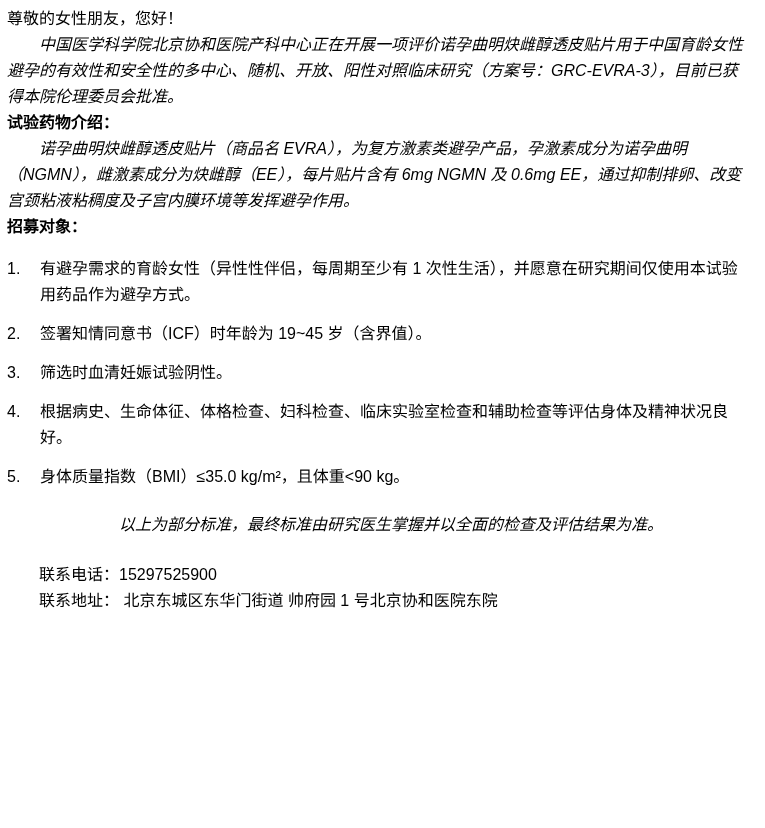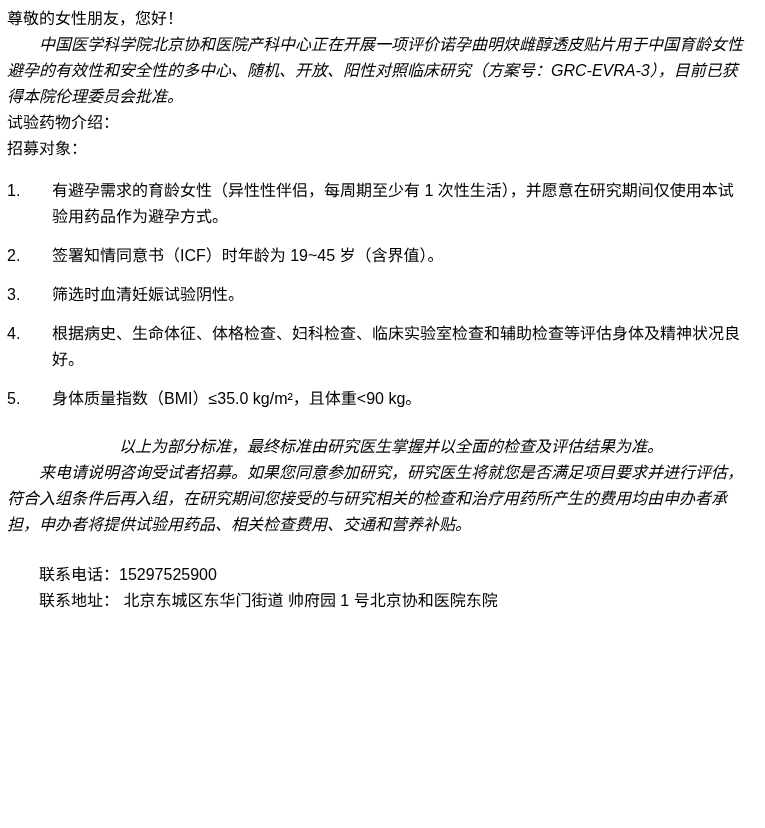--- a/index.html
+++ b/index.html
@@ -23,39 +23,38 @@
   }
   .p {
     margin: 0;
   }
   .indent {
     text-indent: 2em;
     font-style: italic;
   }
   .heading {
     margin: 0;
-    font-weight: 400;
+    font-weight: 700;
   }
   .criteria {
     list-style: none;
     margin: 16px 0 0 0;
     padding: 0;
   }
   .criteria-item {
     display: flex;
     align-items: flex-start;
     margin: 0 0 13px 0;
   }
   .criteria-item .num {
     flex: 0 0 33px;
     width: 33px;
   }
   .criteria-item .txt {
     flex: 1;
-    margin-left: 12px;
   }
   .gap-top {
     margin-top: 22px;
     text-align: center;
   }
   .contact {
     margin-top: 24px;
   }
   .contact .p {
     text-indent: 2em;
@@ -66,20 +65,21 @@
 
 <div class="page">
 
   <p class="p">尊敬的女性朋友，您好！</p>
 
   <p class="p indent">中国医学科学院北京协和医院产科中心正在开展一项评价诺孕曲明炔雌醇透皮贴片用于中国育龄女性避孕的有效性和安全性的多中心、随机、开放、阳性对照临床研究（方案号：GRC-EVRA-3），目前已获得本院伦理委员会批准。</p>
 
 
   <p class="heading">试验药物介绍：</p>
 
+  <p class="p indent">诺孕曲明炔雌醇透皮贴片（商品名 EVRA），为复方激素类避孕产品，孕激素成分为诺孕曲明（NGMN），雌激素成分为炔雌醇（EE），每片贴片含有 6mg NGMN 及 0.6mg EE，通过抑制排卵、改变宫颈粘液粘稠度及子宫内膜环境等发挥避孕作用。</p>
 
   <p class="heading">招募对象：</p>
 
 
   <ol class="criteria">
     <li class="criteria-item">
       <span class="num">1.</span>
       <span class="txt">有避孕需求的育龄女性（异性性伴侣，每周期至少有 1 次性生活），并愿意在研究期间仅使用本试验用药品作为避孕方式。</span>
     </li>
     <li class="criteria-item">
@@ -95,20 +95,19 @@
       <span class="txt">根据病史、生命体征、体格检查、妇科检查、临床实验室检查和辅助检查等评估身体及精神状况良好。</span>
     </li>
     <li class="criteria-item">
       <span class="num">5.</span>
       <span class="txt">身体质量指数（BMI）≤35.0 kg/m²，且体重&lt;90 kg。</span>
     </li>
   </ol>
 
   <p class="p indent gap-top">以上为部分标准，最终标准由研究医生掌握并以全面的检查及评估结果为准。</p>
 
-  <p class="p indent">来电请说明咨询受试者招募。如果您同意参加研究，研究医生将就您是否满足项目要求并进行评估，符合入组条件后再入组，在研究期间您接受的与研究相关的检查和治疗用药所产生的费用均由申办者承担，申办者将提供试验用药品、相关检查费用、交通和营养补贴。</p>
 
   <div class="contact">
     <p class="p"><span>联系电话：</span><span>15297525900</span></p>
     <p class="p"><span>联系地址：  </span><span>北京东城区东华门街道 帅府园 1 号北京协和医院东院</span></p>
   </div>
 
 </div>
 
 </body></html>

